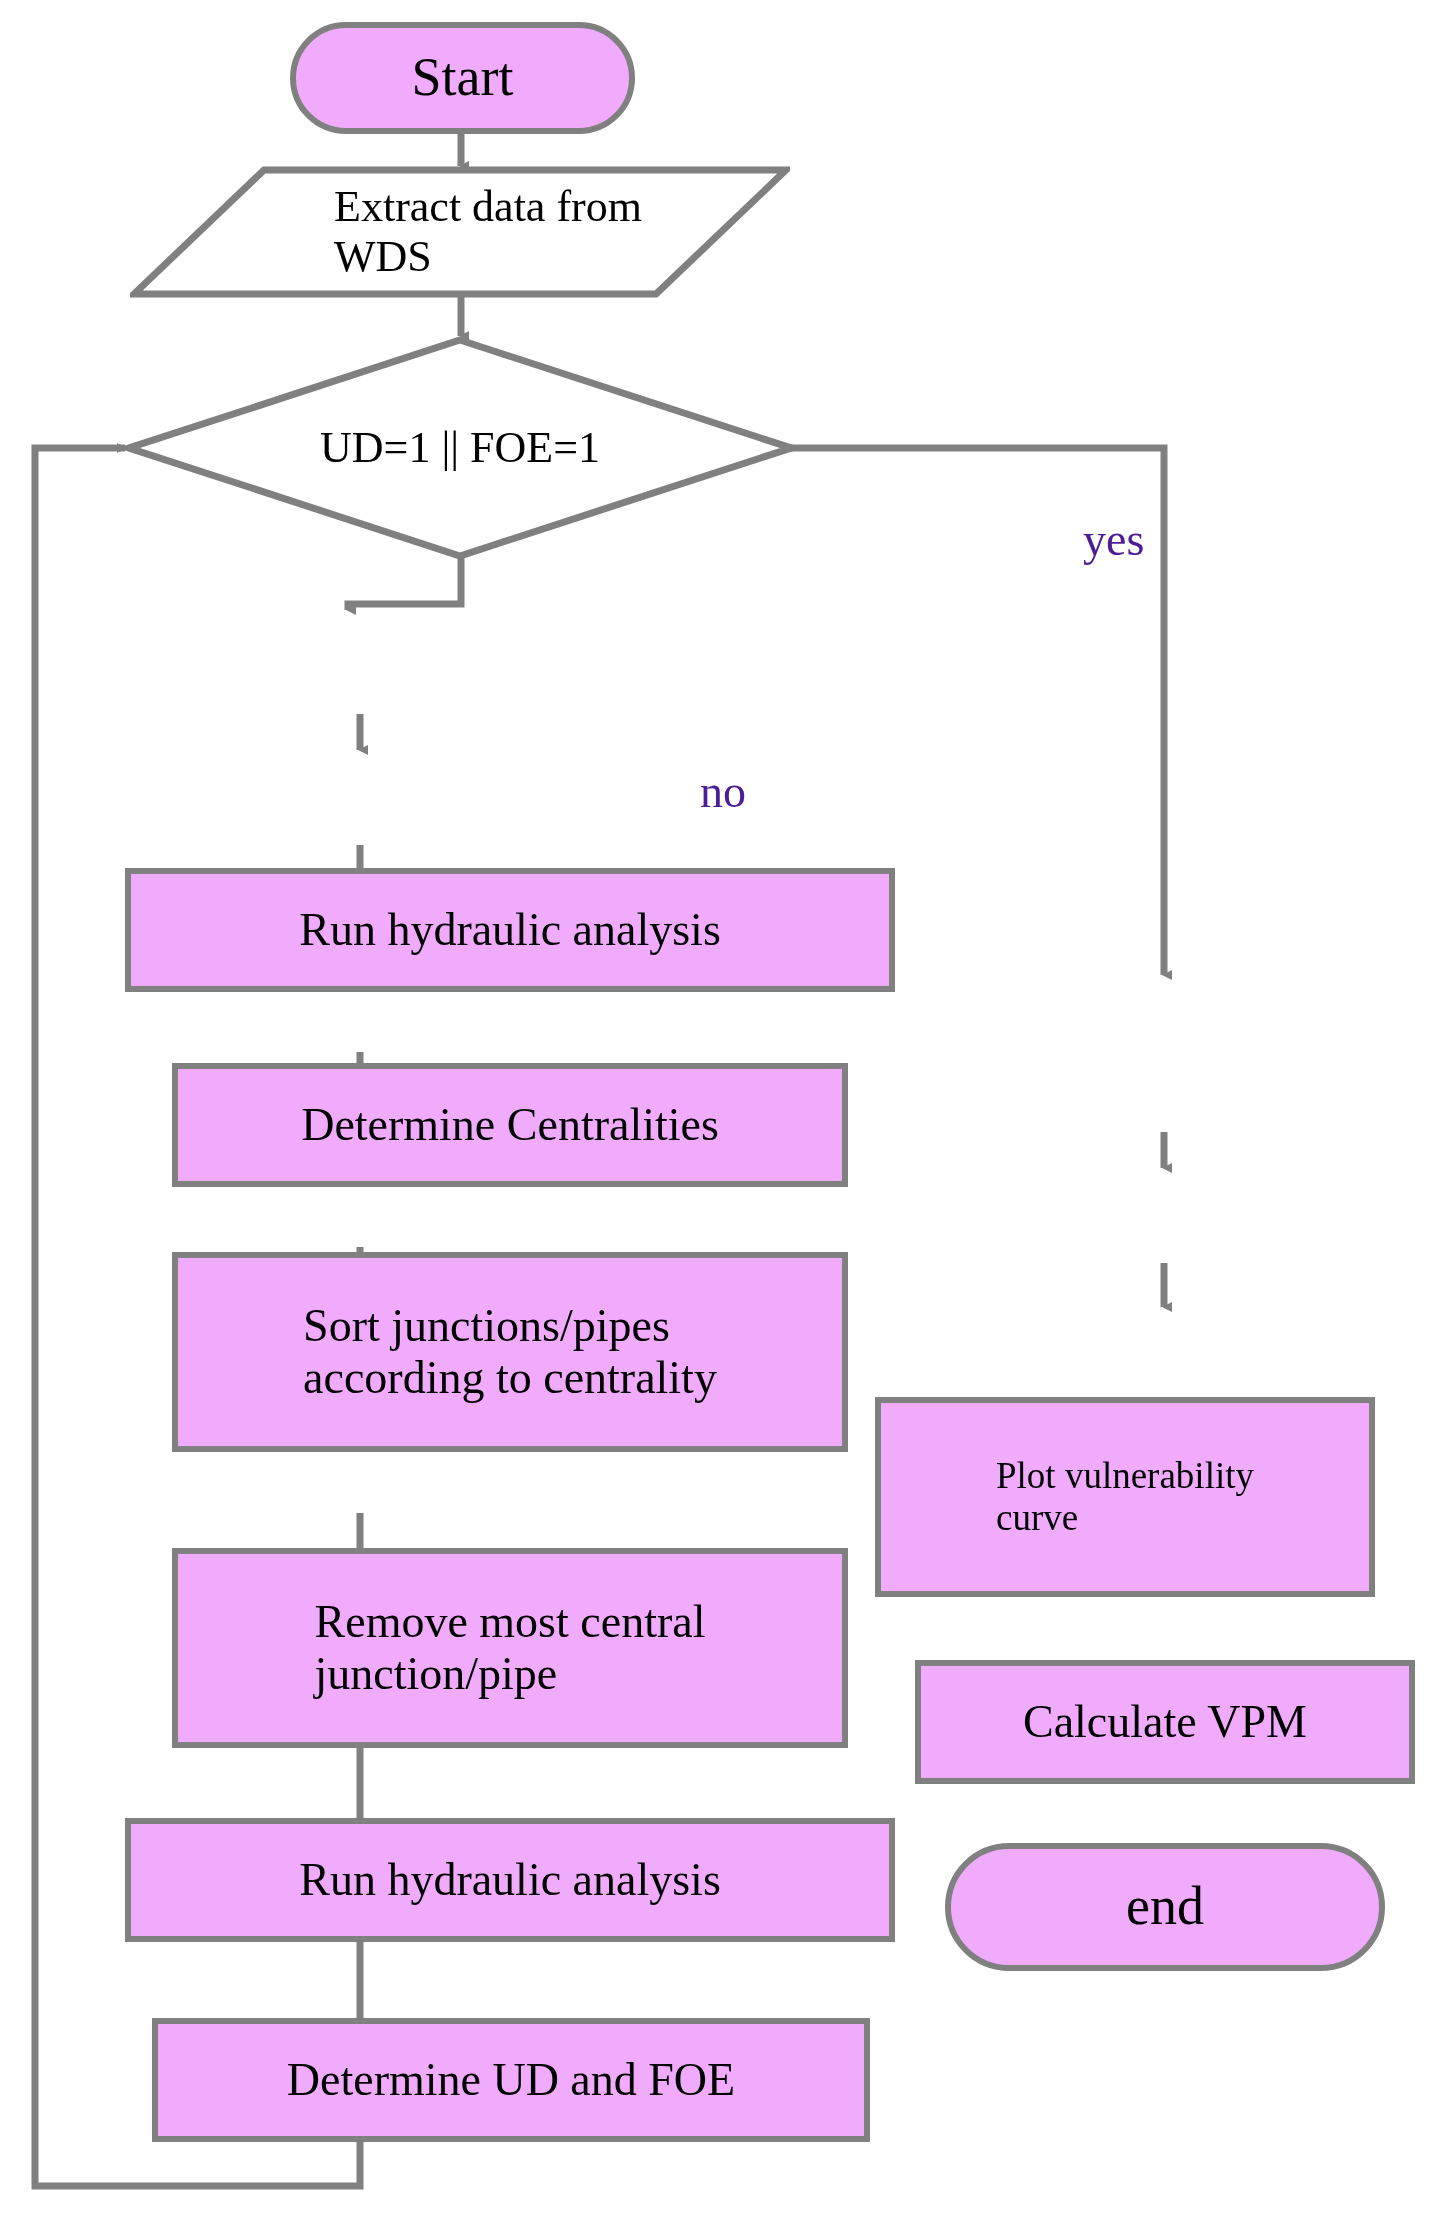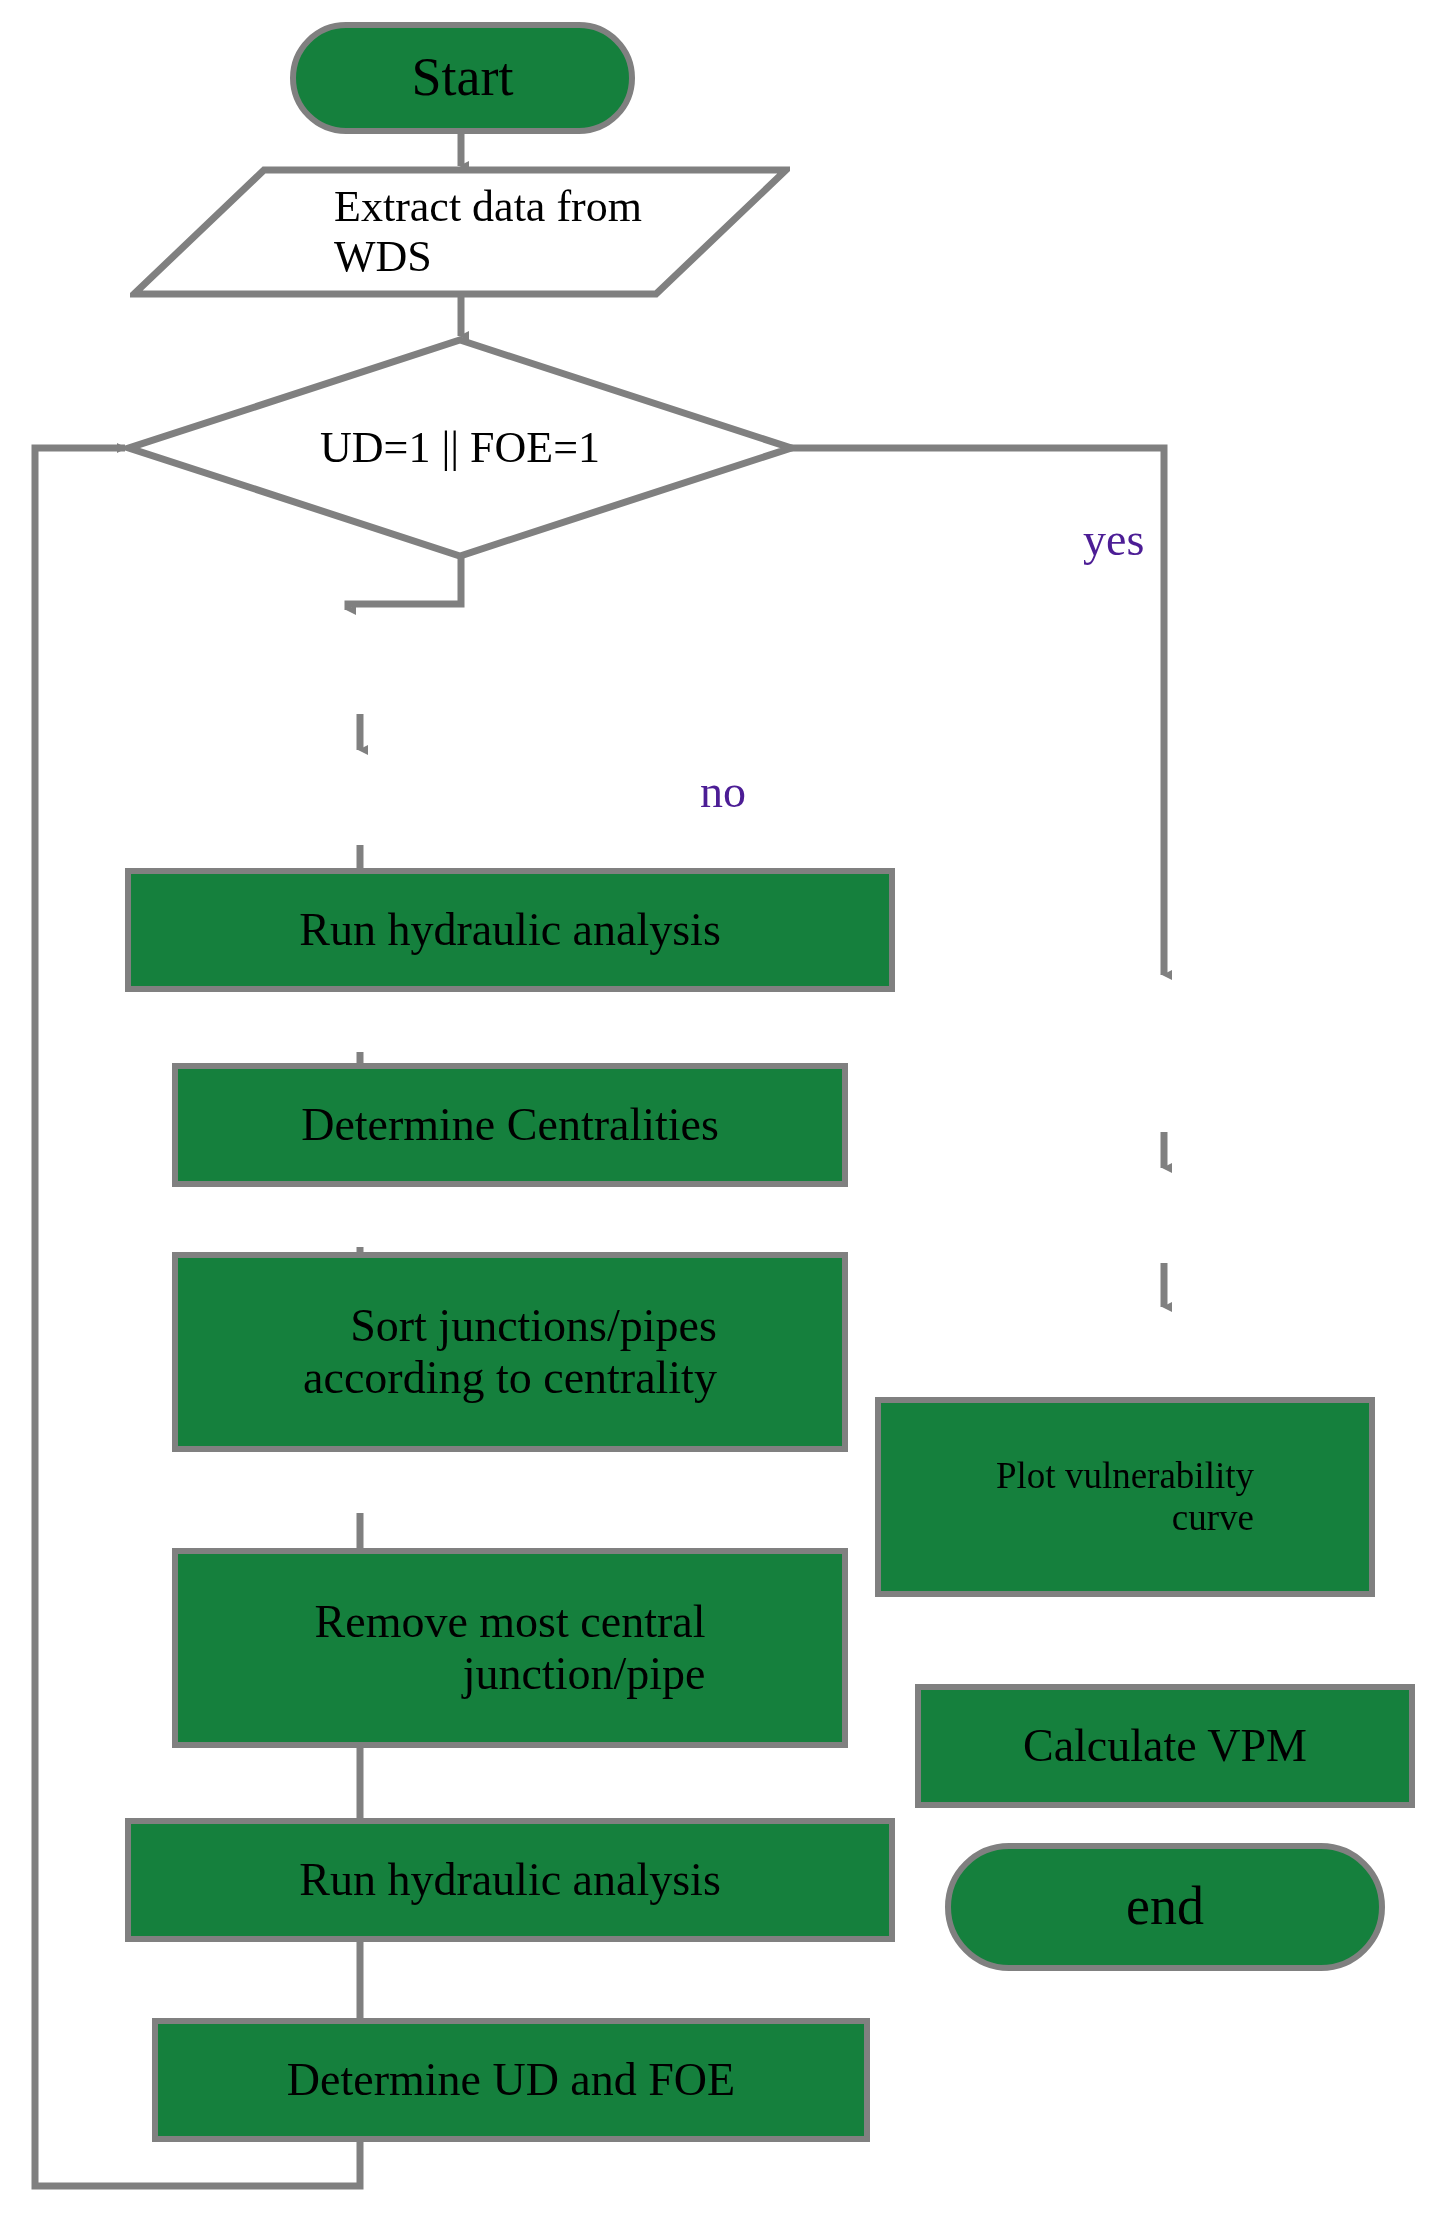--- a/index.html
+++ b/index.html
@@ -24,23 +24,23 @@
     top: 0;
     width: 1446px;
     height: 2217px;
   }
   .node {
     position: absolute;
     box-sizing: border-box;
     display: flex;
     align-items: center;
     justify-content: center;
-    text-align: right;
+    text-align: left;
     color: #000000;
-    background: #15803d;
+    background: #f0abfc;
     line-height: 1.14;
     z-index: 3;
   }
   .node.process {
     border: 6px solid #808080;
   }
   .node.terminal {
     border: 6px solid #808080;
     border-radius: 999px;
   }
@@ -168,21 +168,21 @@
 
   <div class="node process" style="left:152px; top:2018px; width:718px; height:124px; font-size:46px;">
     <span class="node-label">Determine UD and FOE</span>
   </div>
 
   <div class="node process" style="left:875px; top:1397px; width:500px; height:200px; font-size:37px;">
     <span class="node-label">Plot vulnerability
 curve</span>
   </div>
 
-  <div class="node process" style="left:915px; top:1660px; width:500px; height:124px; font-size:46px;margin-top:24px;">
+  <div class="node process" style="left:915px; top:1660px; width:500px; height:124px; font-size:46px;">
     <span class="node-label">Calculate VPM</span>
   </div>
 
   <div class="node terminal" style="left:945px; top:1843px; width:440px; height:128px; font-size:54px;">
     <span class="node-label">end</span>
   </div>
 
 </div>
 
 </body></html>

